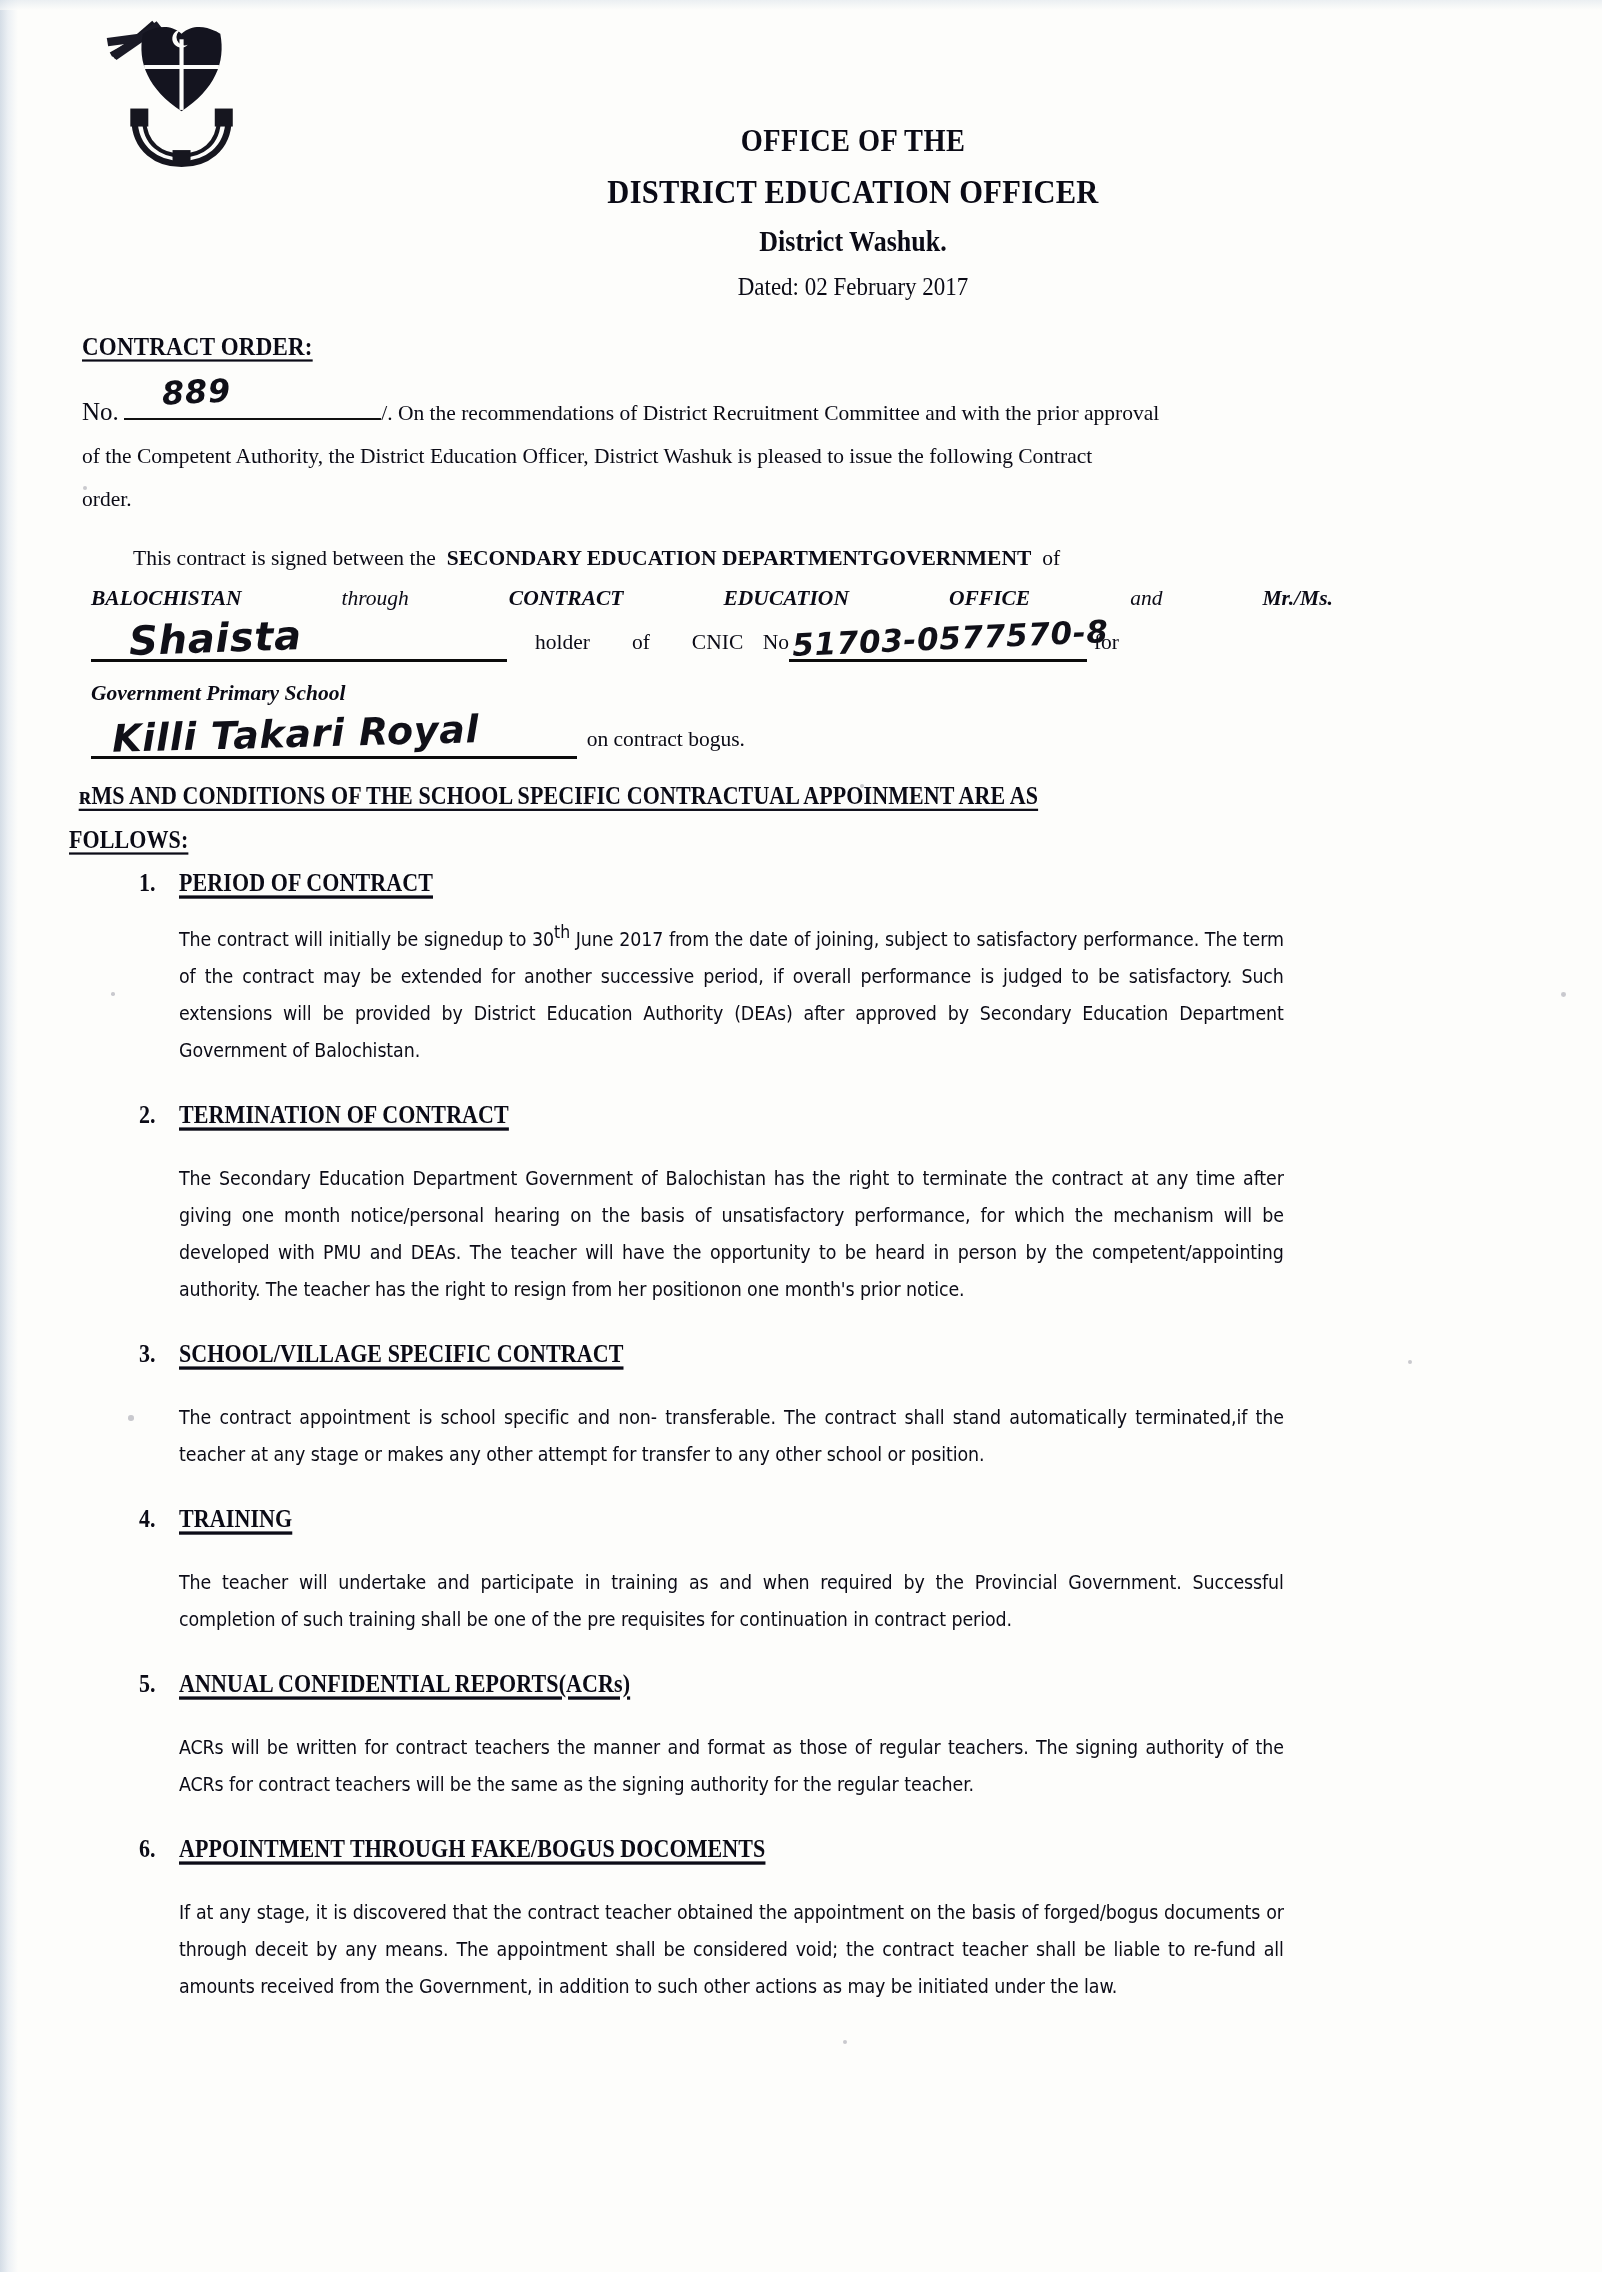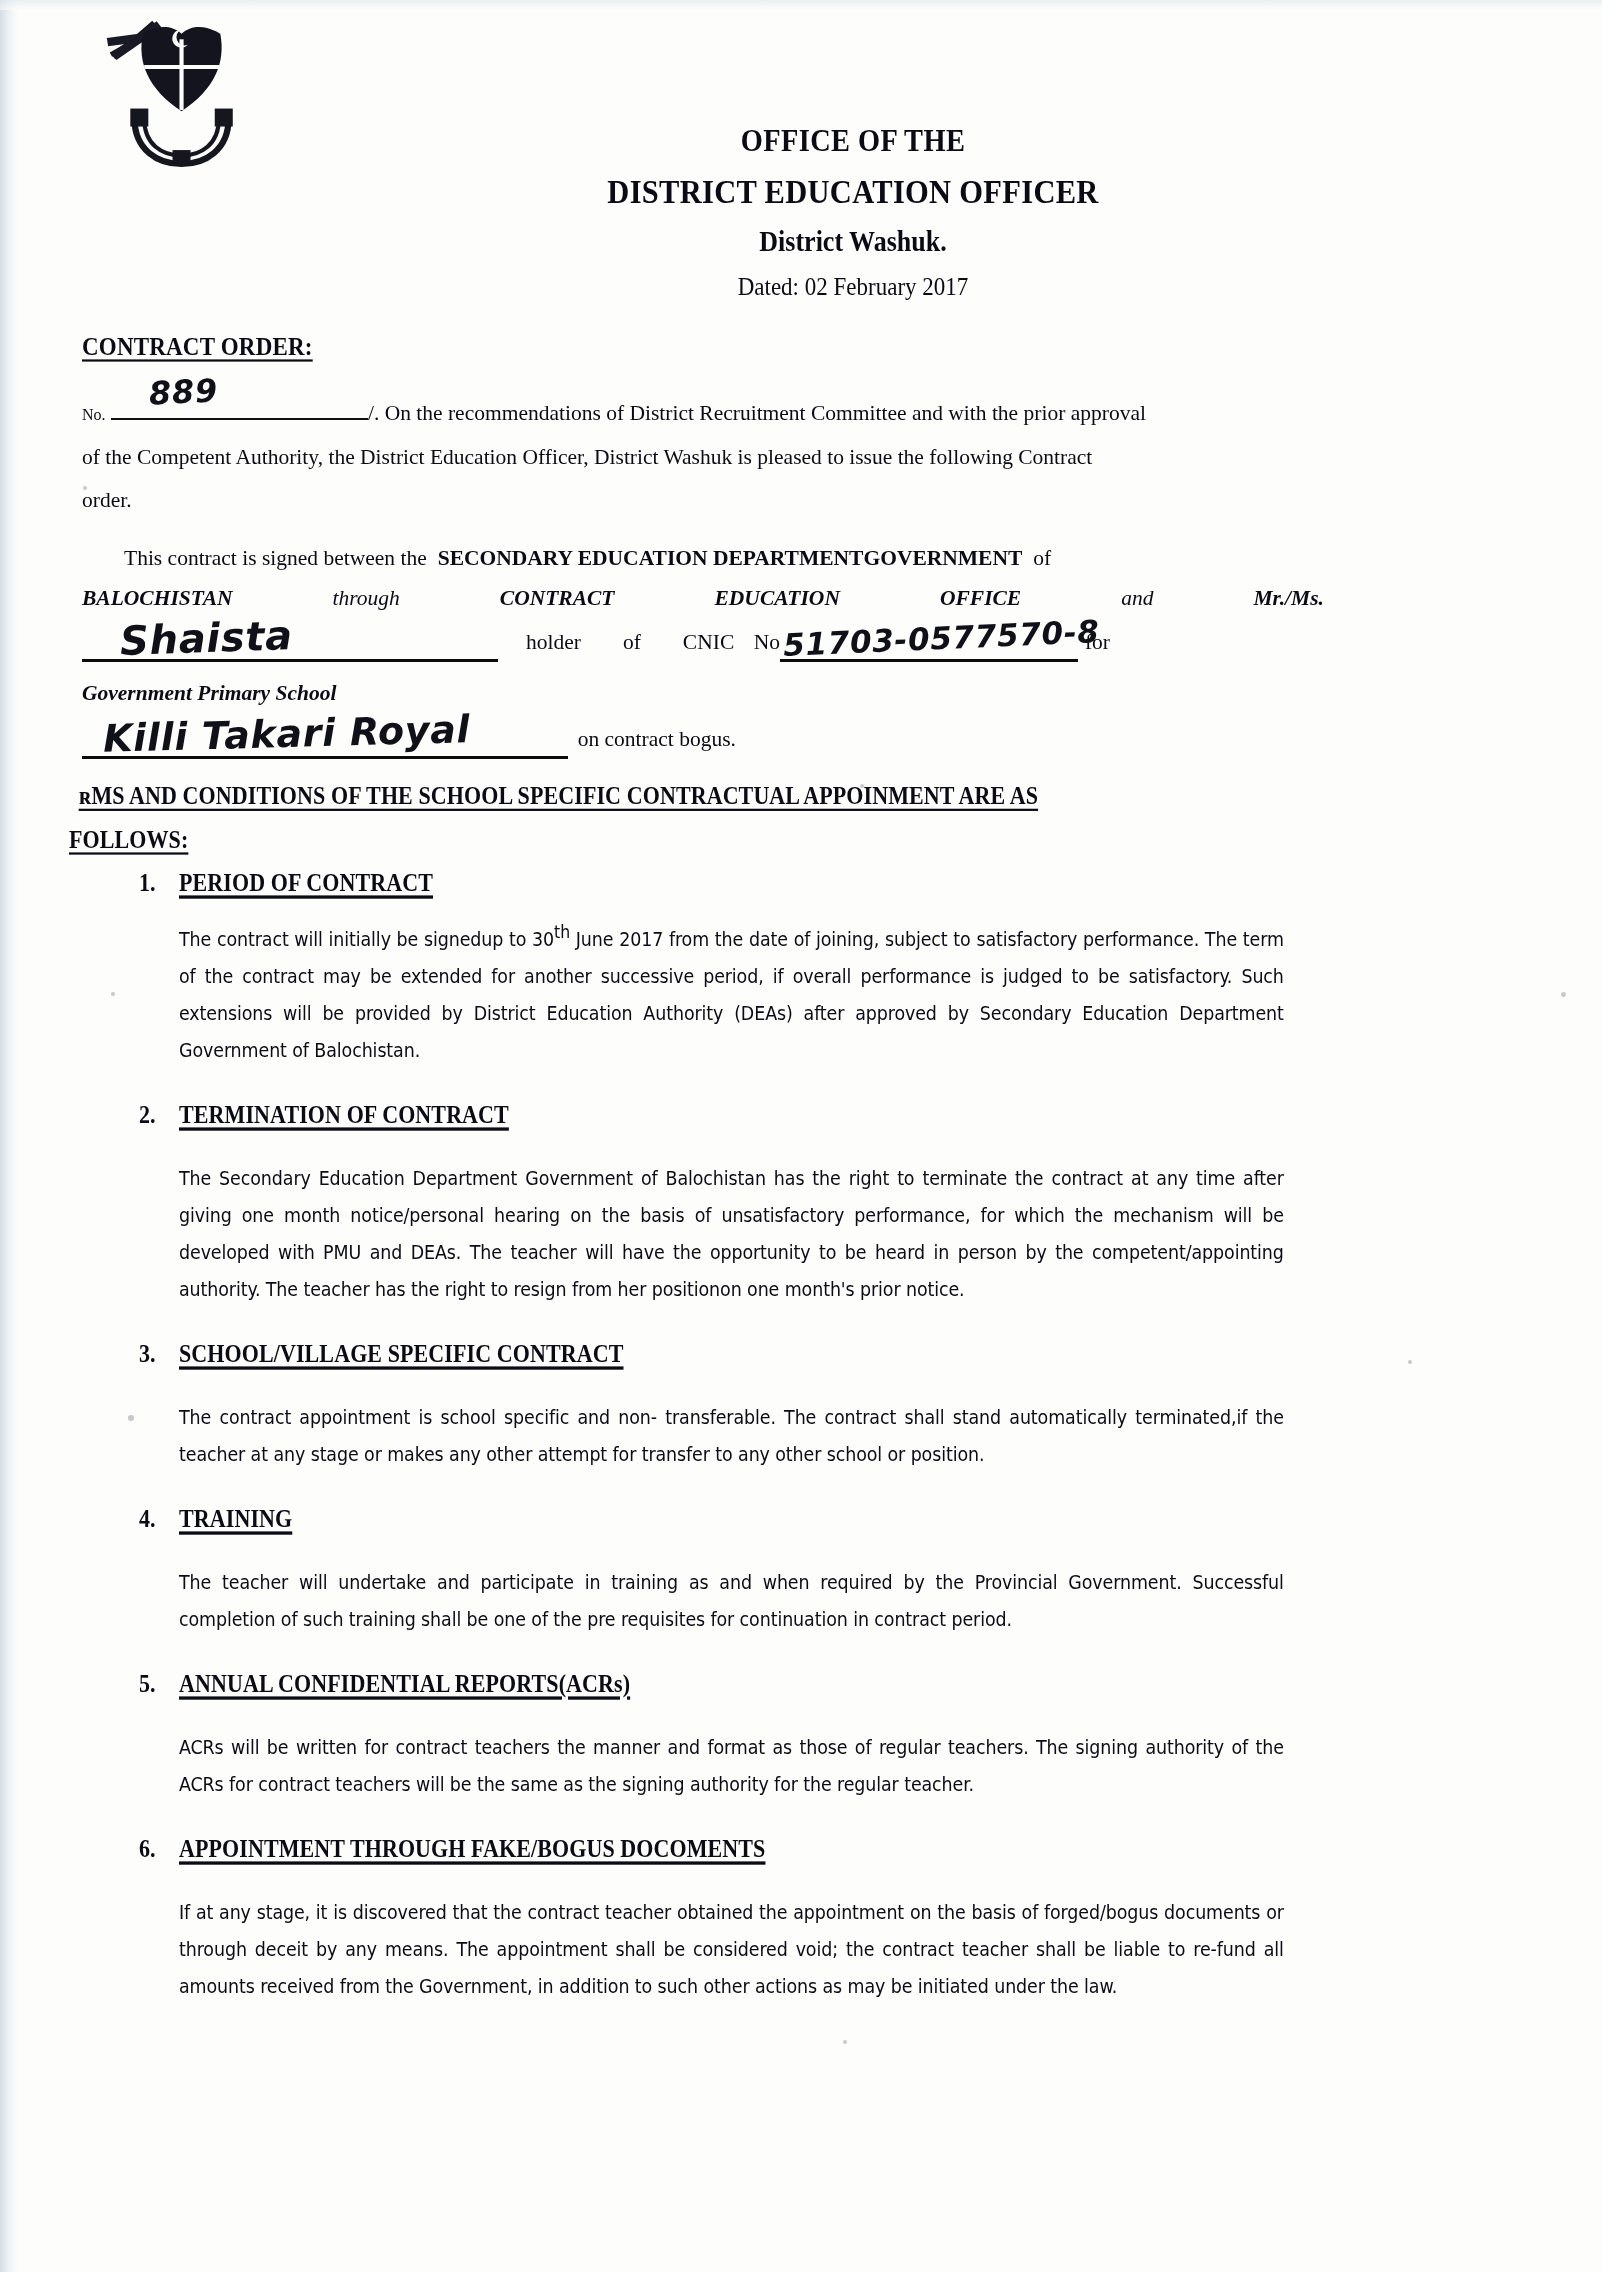--- a/index.html
+++ b/index.html
@@ -112,21 +112,21 @@
   .para-intro {
     position: absolute;
     left: 82px;
     top: 386px;
     width: 1235px;
     font-size: 21.5px;
     line-height: 43px;
   }
   .para-intro .ln { display: block; white-space: nowrap; }
 
-  .no-label { font-size: 16px; }
+  .no-label { font-size: 25px; }
   .fill-blank {
     display: inline-block;
     position: relative;
     border-bottom: 2.1px solid #111;
     vertical-align: baseline;
   }
   .hand {
     font-family: "DejaVu Sans", sans-serif;
     font-style: italic;
     font-weight: 600;
@@ -147,20 +147,21 @@
     left: 82px;
     top: 538px;
     width: 1242px;
     font-size: 21.5px;
     line-height: 40px;
   }
   .para-signed .row {
     display: flex;
     width: 100%;
     white-space: nowrap;
+    margin-left: 9px;
   }
   .para-signed .row.spread { justify-content: space-between; font-style: italic; }
   .bold-caps { font-weight: bold; }
 
   .blank-name {
     position: relative;
     display: inline-block;
     width: 416px;
     border-bottom: 3.5px solid #0c0c0c;
     height: 37px;

